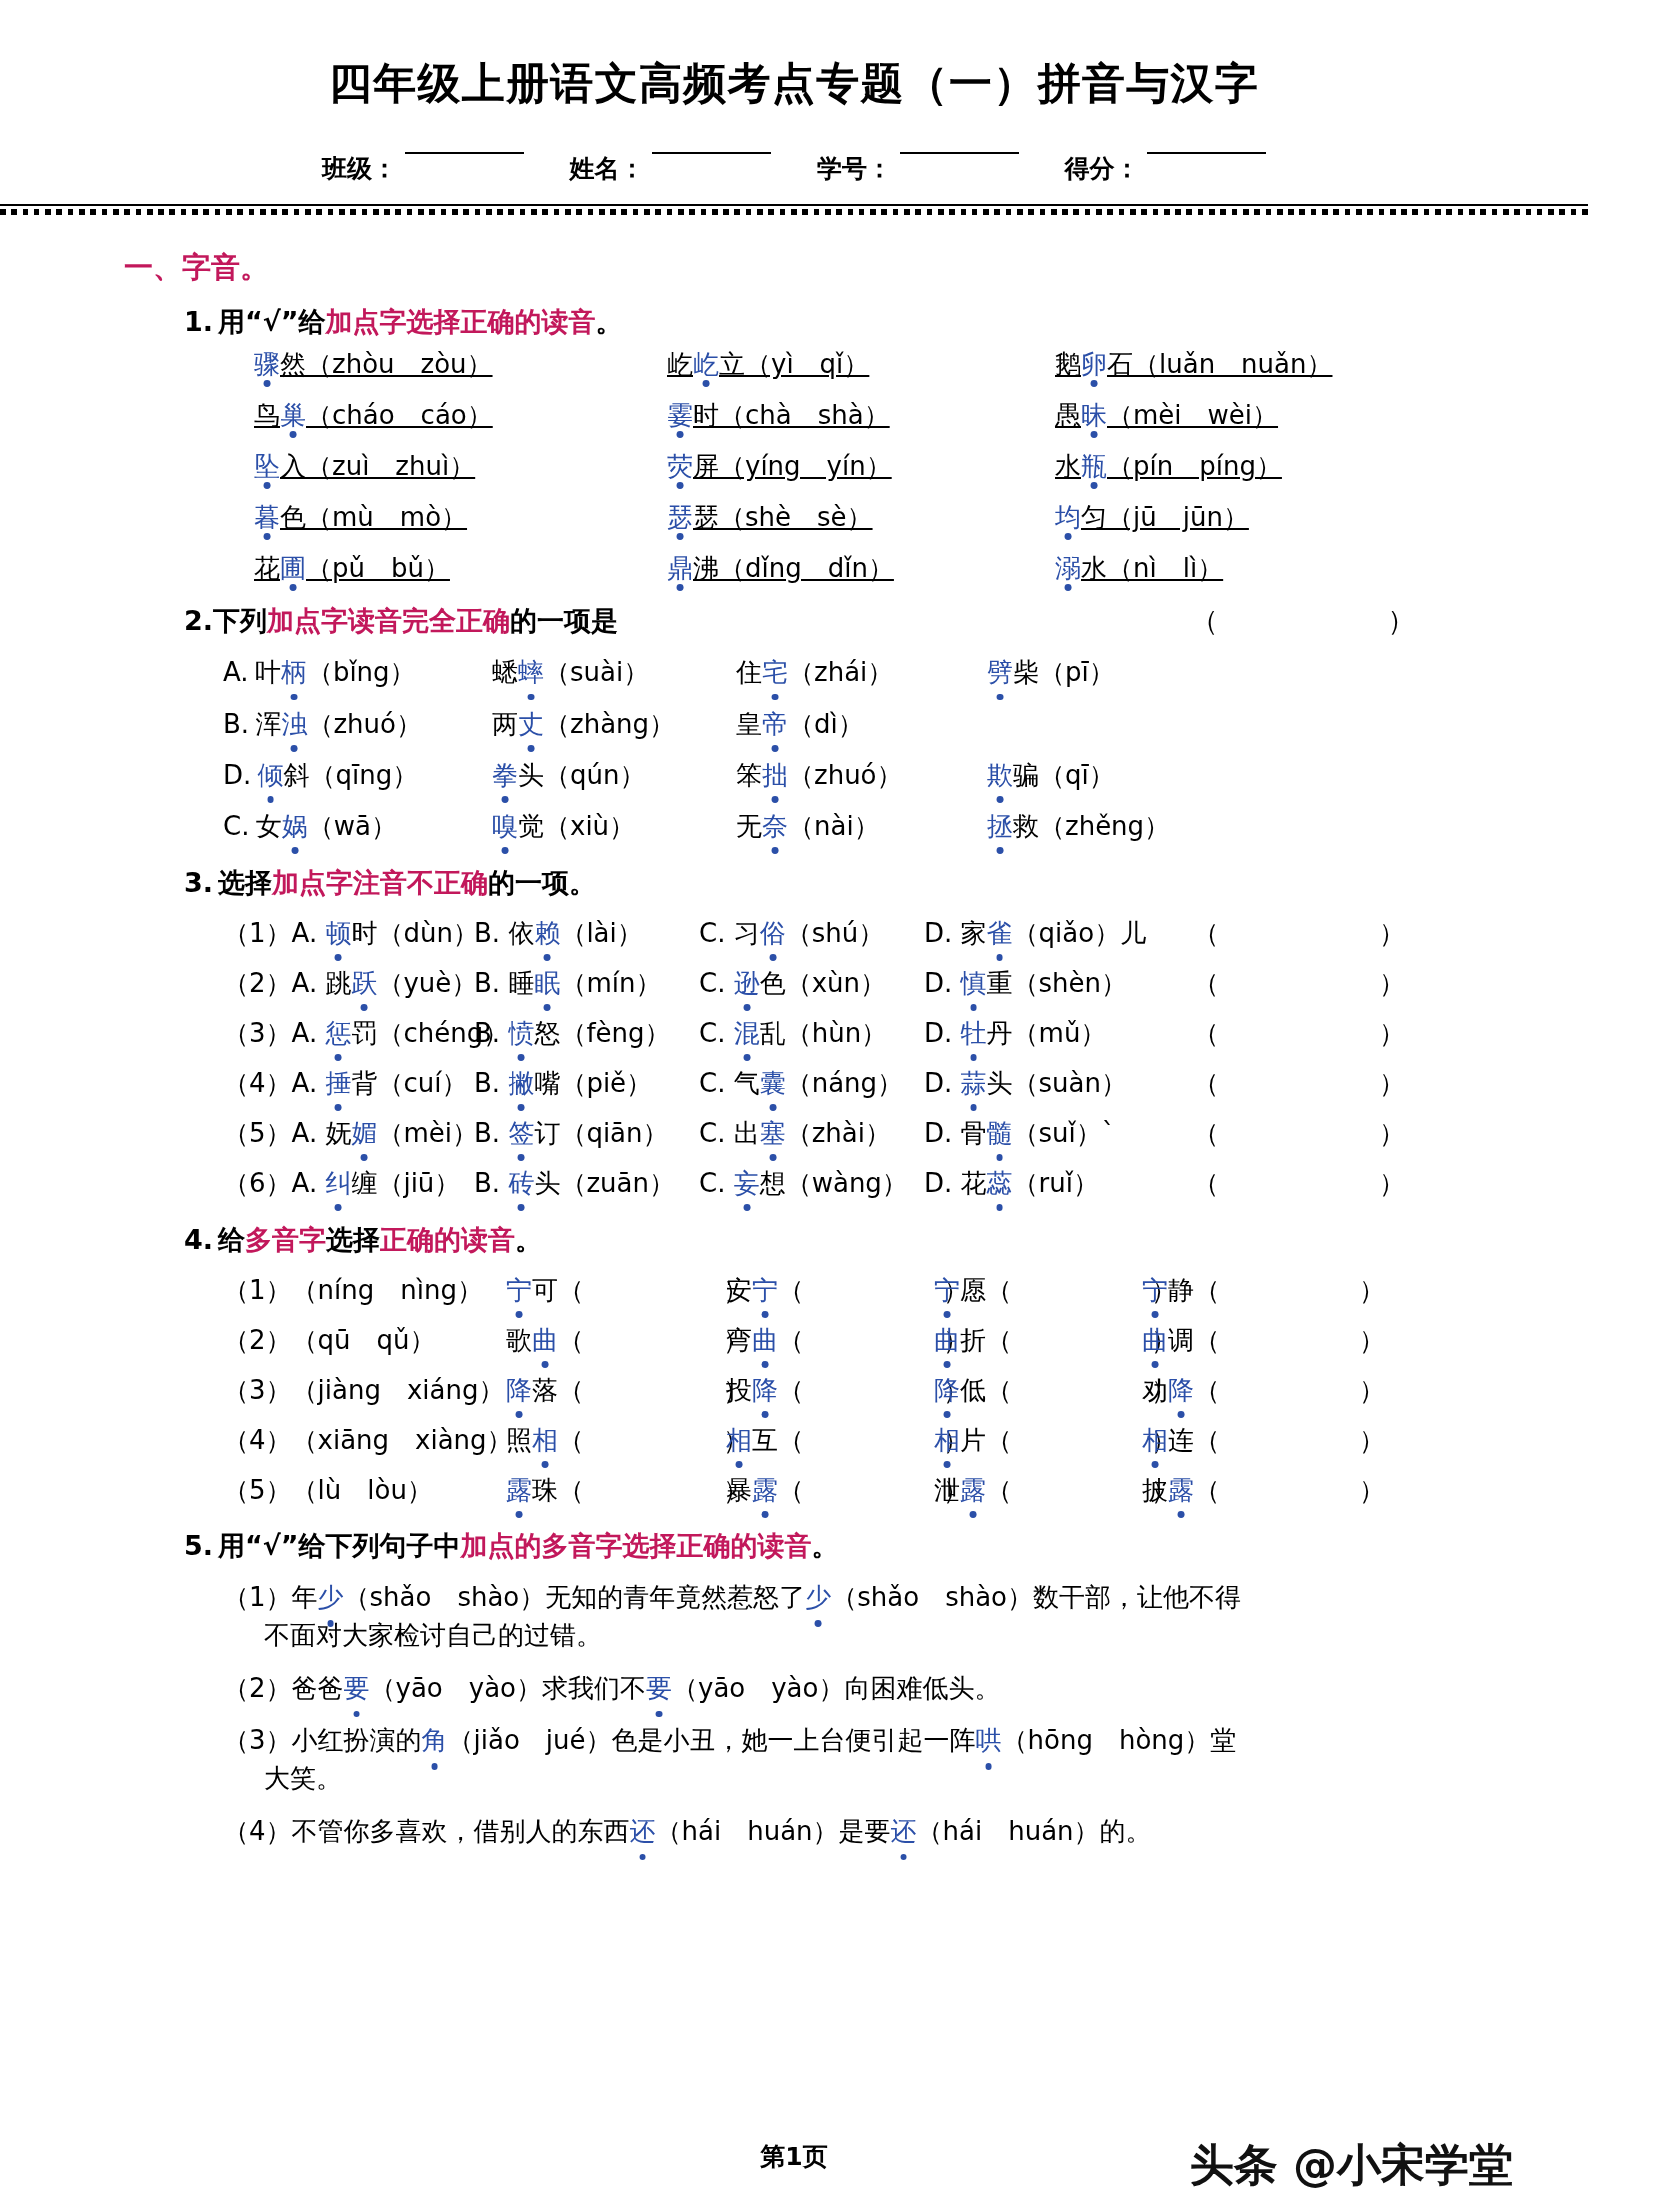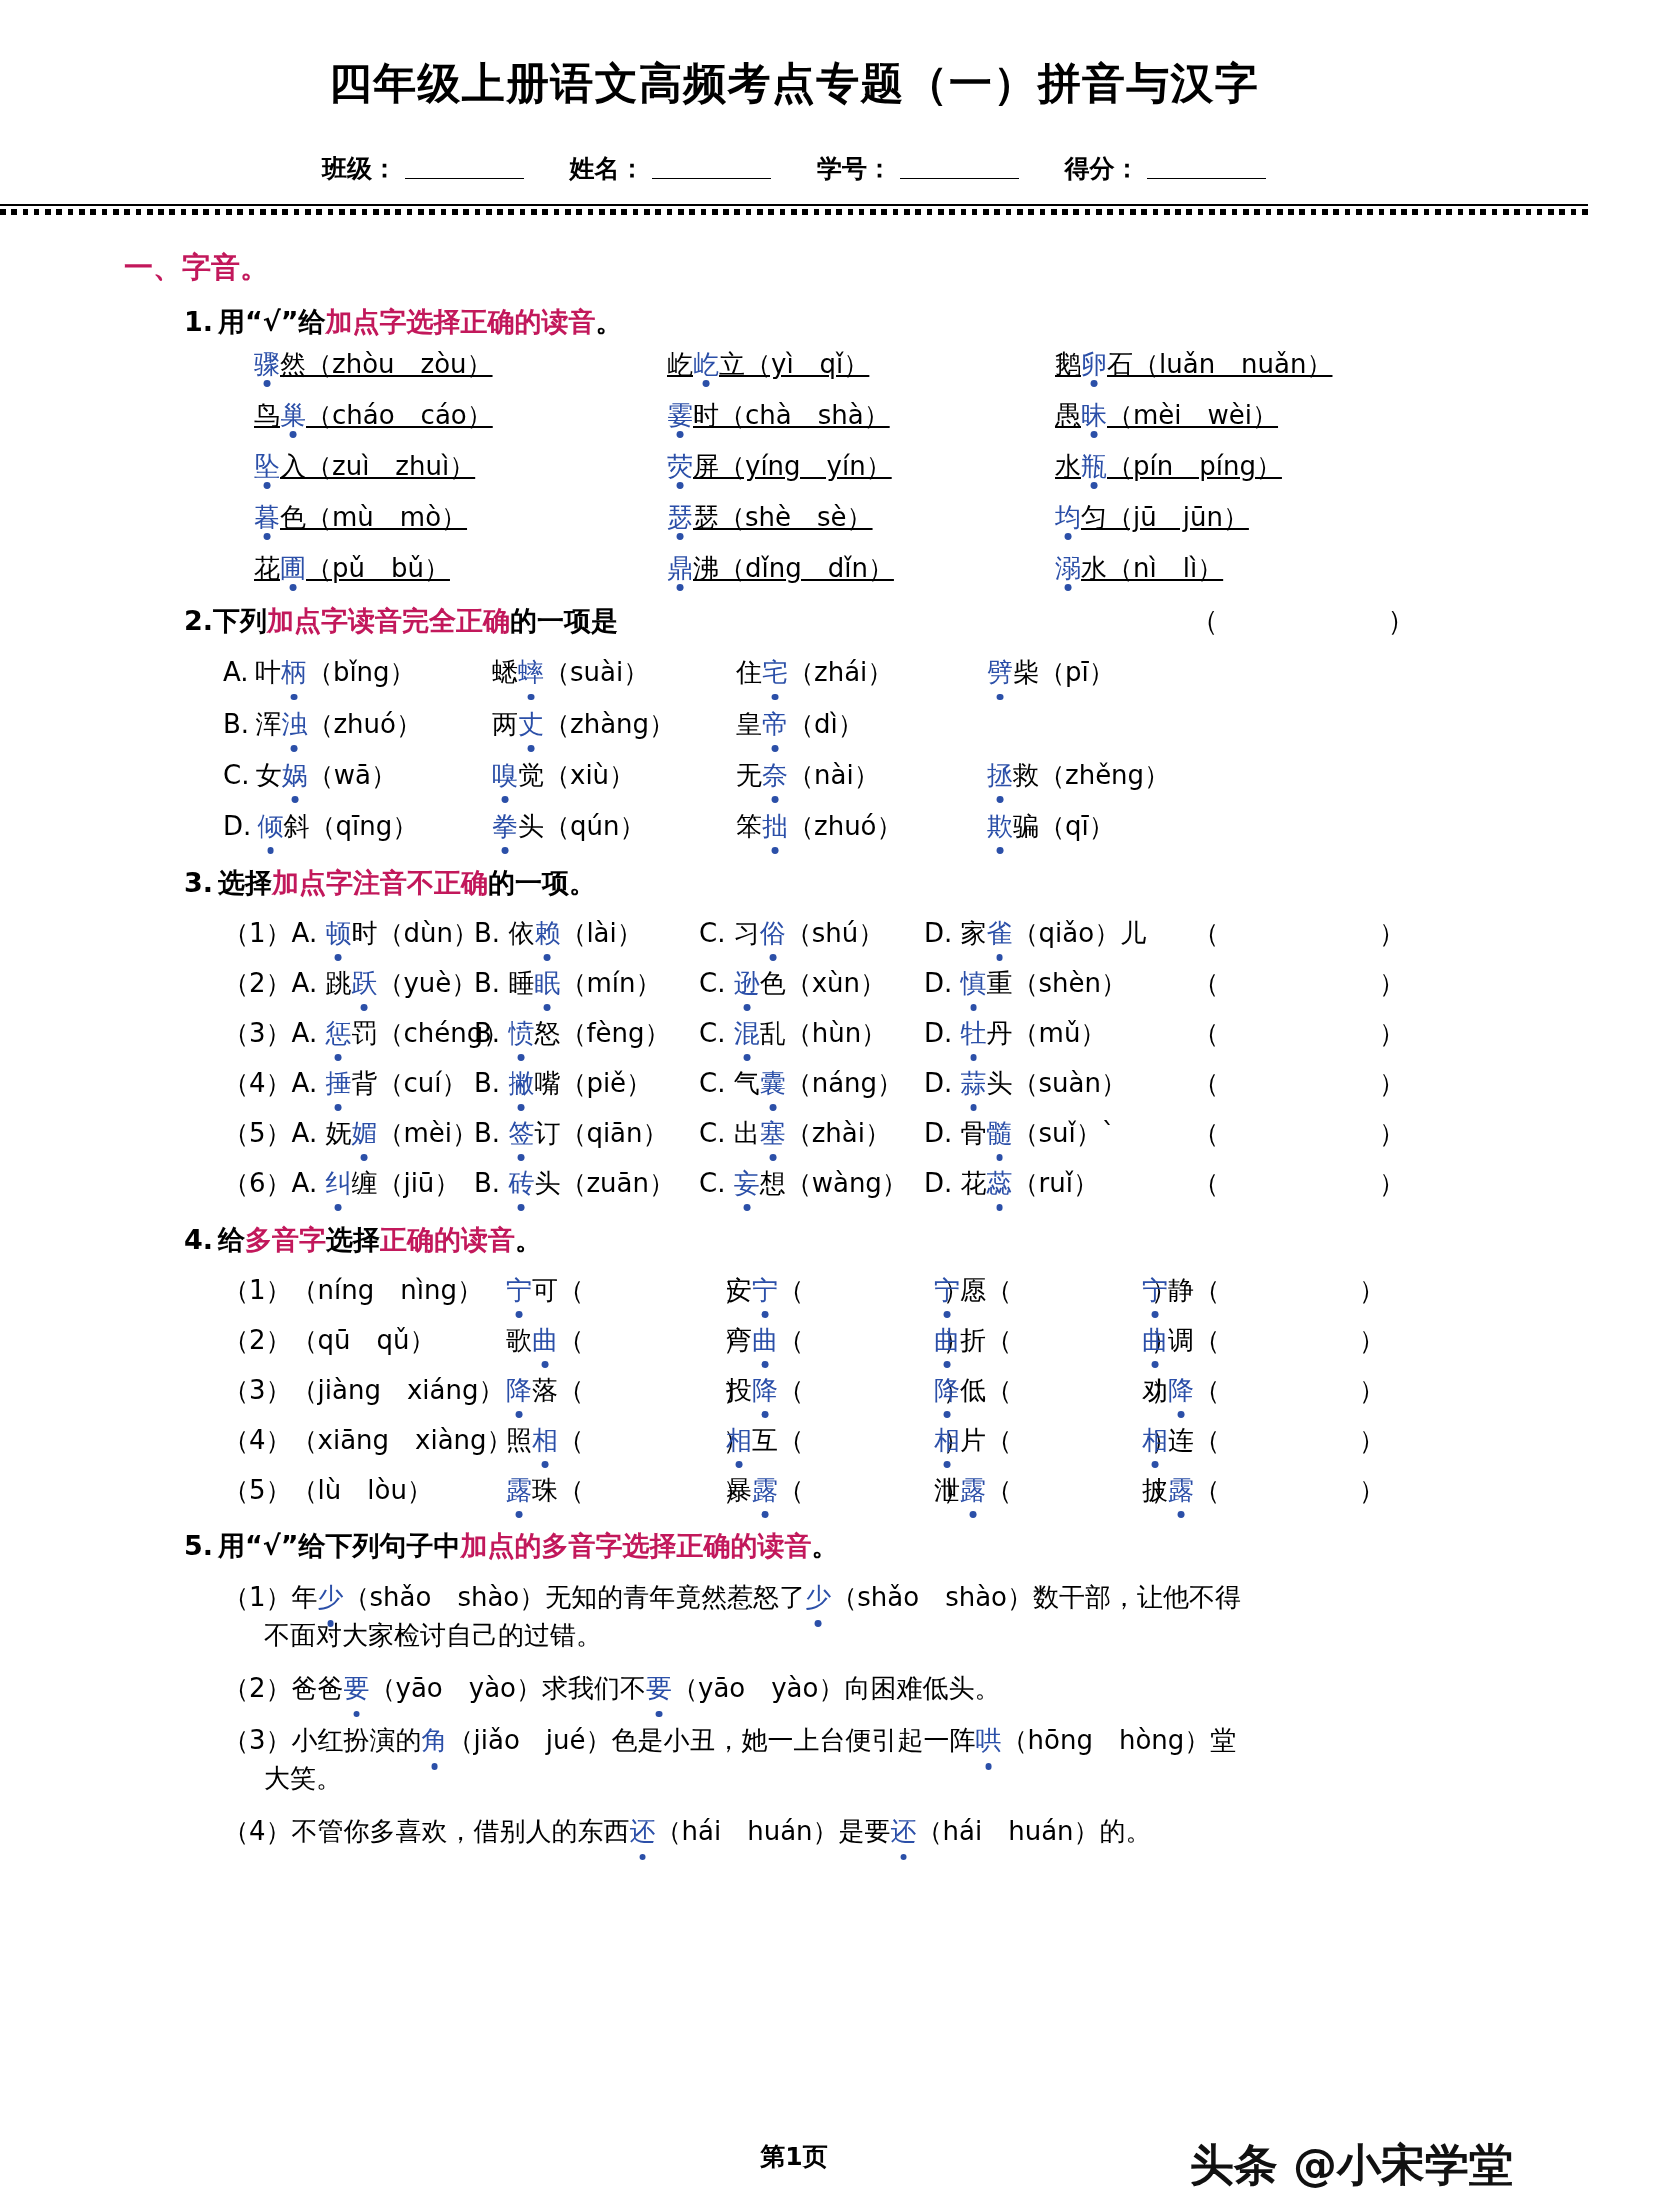--- a/index.html
+++ b/index.html
@@ -24,21 +24,21 @@
   .infoline{
     display:flex;
     justify-content:center;
     align-items:flex-end;
     gap:0px;
     margin-top:39px;
     font-family:"DejaVu Sans","Liberation Sans",sans-serif;
     font-weight:bold;
     font-size:25px;
   }
-  .infoitem{display:flex;align-items:flex-end;margin-right:46px;}
+  .infoitem{display:flex;margin-right:46px;}
   .infoitem:last-child{margin-right:0;}
   .infoitem .lbl{white-space:nowrap;}
   .infoitem .blank{
     display:inline-block;width:119px;height:1.9px;background:#000;
     margin-left:7.5px;margin-bottom:5.6px;
   }
 
   .rule-wrap{margin-top:19px;}
   .rule-solid{height:1.9px;background:#000;width:100%;}
   .rule-dotted{
@@ -228,30 +228,30 @@
             <div><span>蟋</span><span class="dotchar blue">蟀</span><span>（suài）</span></div>
             <div><span>住</span><span class="dotchar blue">宅</span><span>（zhái）</span></div>
             <div><span class="dotchar blue">劈</span><span>柴</span><span>（pī）</span></div>
           </div>
           <div class="optrow">
             <div><span class="lead">B.</span><span>浑</span><span class="dotchar blue">浊</span><span>（zhuó）</span></div>
             <div><span>两</span><span class="dotchar blue">丈</span><span>（zhàng）</span></div>
             <div><span>皇</span><span class="dotchar blue">帝</span><span>（dì）</span></div>
           </div>
           <div class="optrow">
+            <div><span class="lead">D.</span><span class="dotchar blue">倾</span><span>斜</span><span>（qīng）</span></div>
+            <div><span class="dotchar blue">拳</span><span>头</span><span>（qún）</span></div>
+            <div><span>笨</span><span class="dotchar blue">拙</span><span>（zhuó）</span></div>
+            <div><span class="dotchar blue">欺</span><span>骗</span><span>（qī）</span></div>
+          </div>
+          <div class="optrow">
             <div><span class="lead">C.</span><span>女</span><span class="dotchar blue">娲</span><span>（wā）</span></div>
             <div><span class="dotchar blue">嗅</span><span>觉</span><span>（xiù）</span></div>
             <div><span>无</span><span class="dotchar blue">奈</span><span>（nài）</span></div>
             <div><span class="dotchar blue">拯</span><span>救</span><span>（zhěng）</span></div>
-          </div>
-          <div class="optrow">
-            <div><span class="lead">D.</span><span class="dotchar blue">倾</span><span>斜</span><span>（qīng）</span></div>
-            <div><span class="dotchar blue">拳</span><span>头</span><span>（qún）</span></div>
-            <div><span>笨</span><span class="dotchar blue">拙</span><span>（zhuó）</span></div>
-            <div><span class="dotchar blue">欺</span><span>骗</span><span>（qī）</span></div>
           </div>
         </div>
     </div>
 
     <div class="q" style="margin-top:21px;">
       <div class="qhead">
         <span class="num">3.</span>
         <span>选择</span>
           <span class="red">加点字注音不正确</span>
           <span>的一项。</span>

